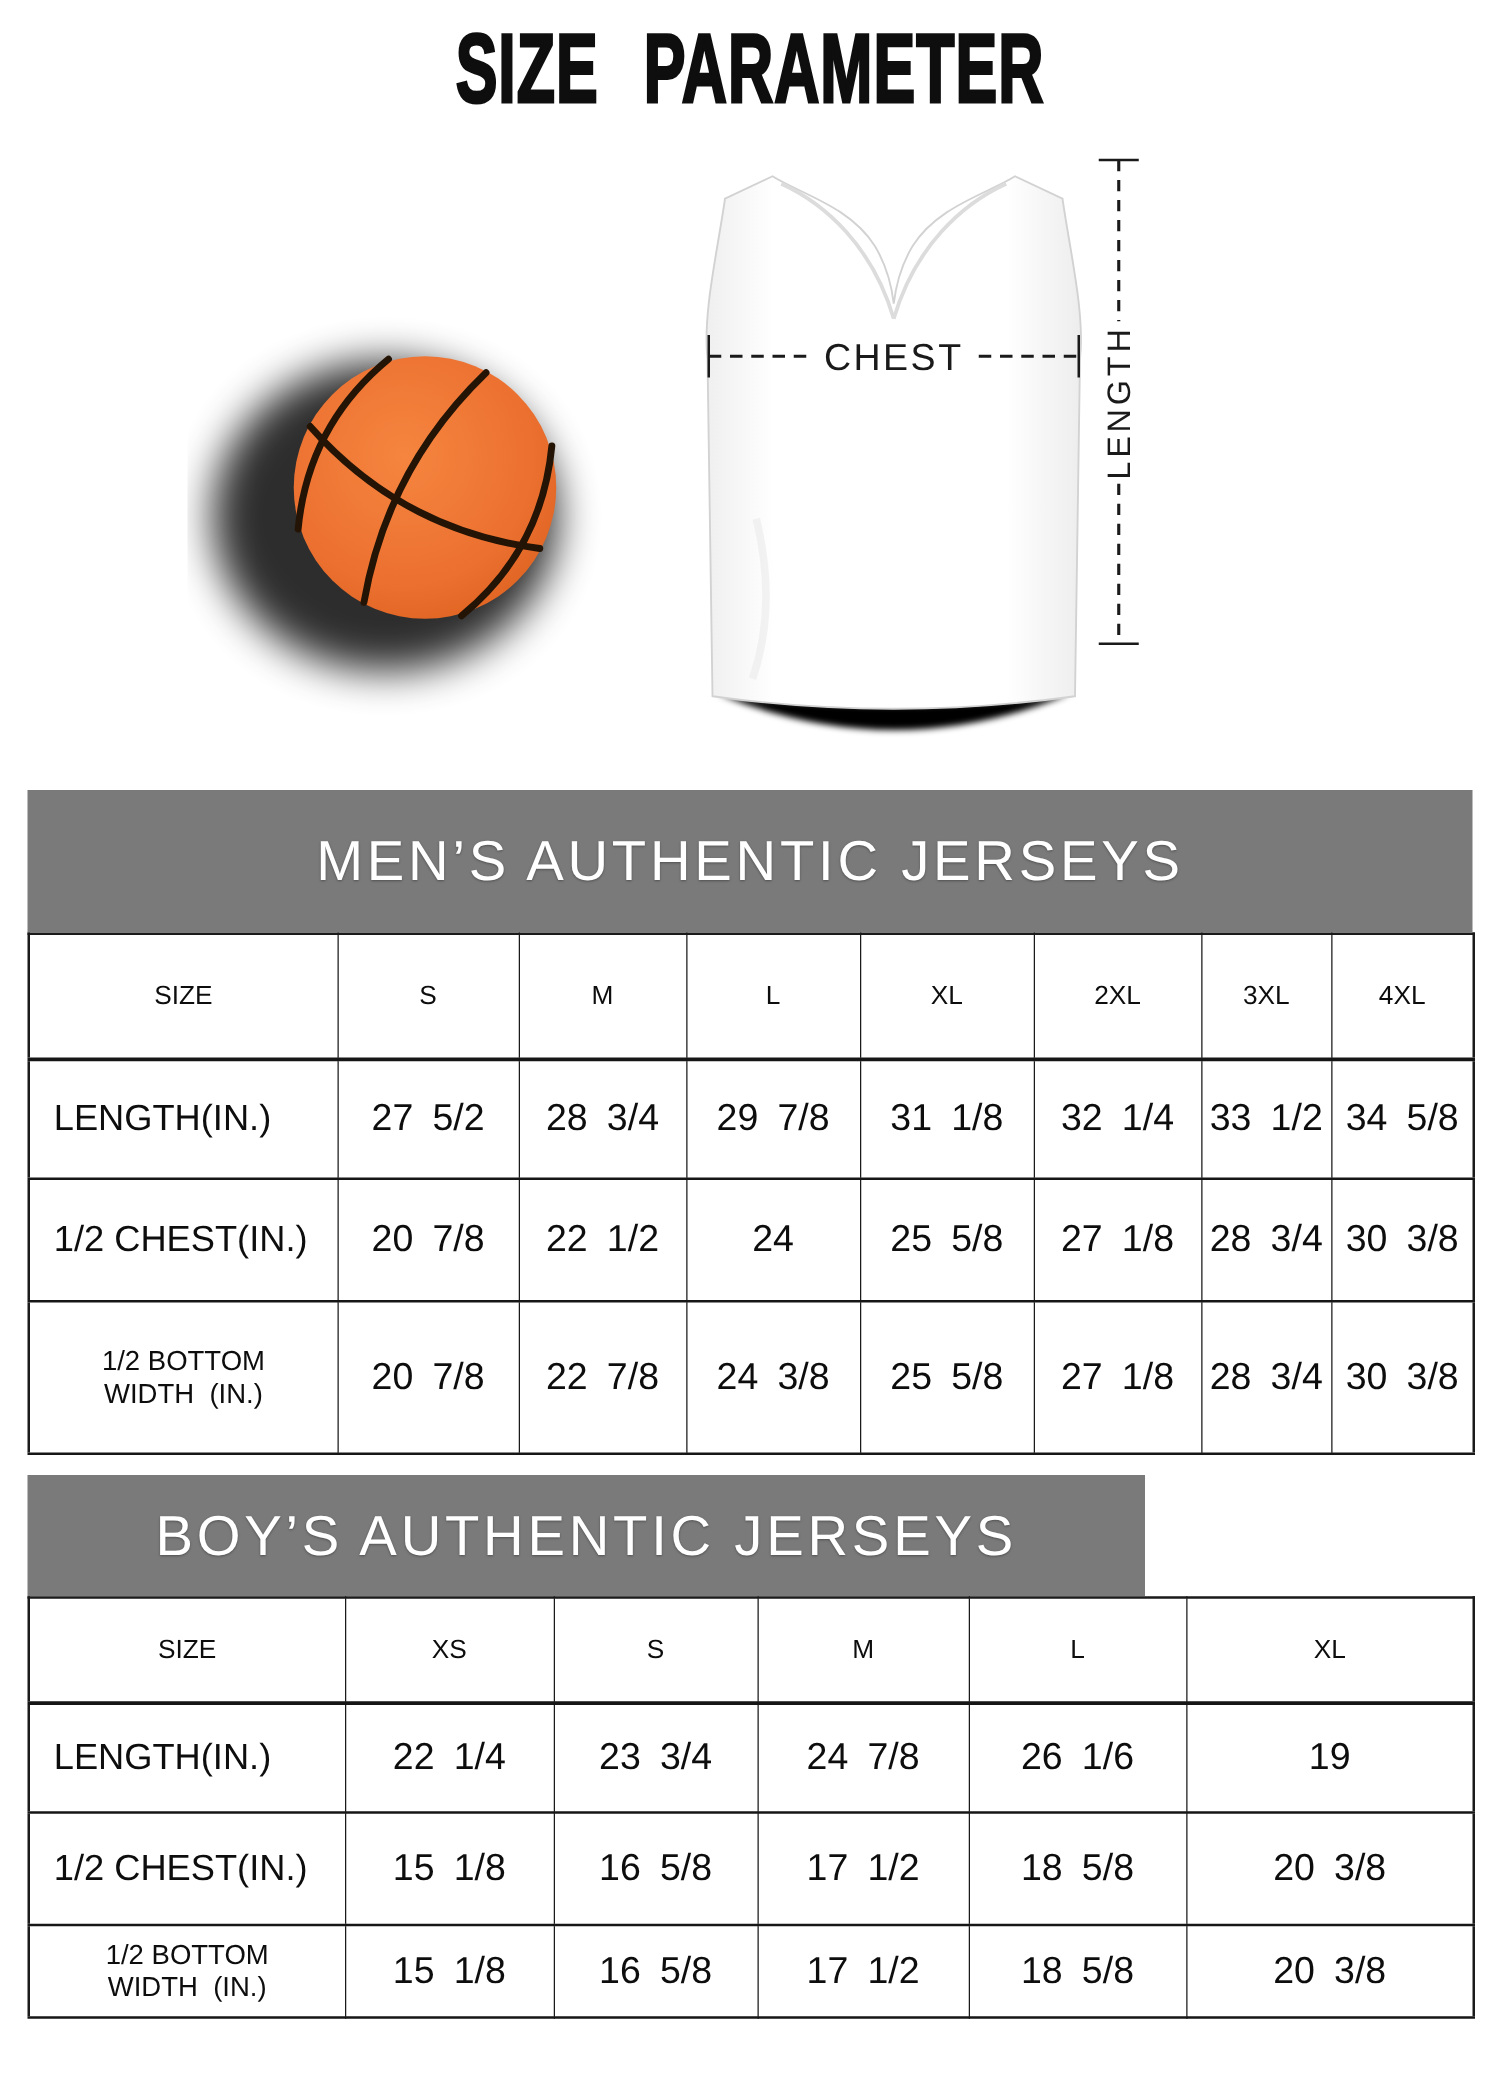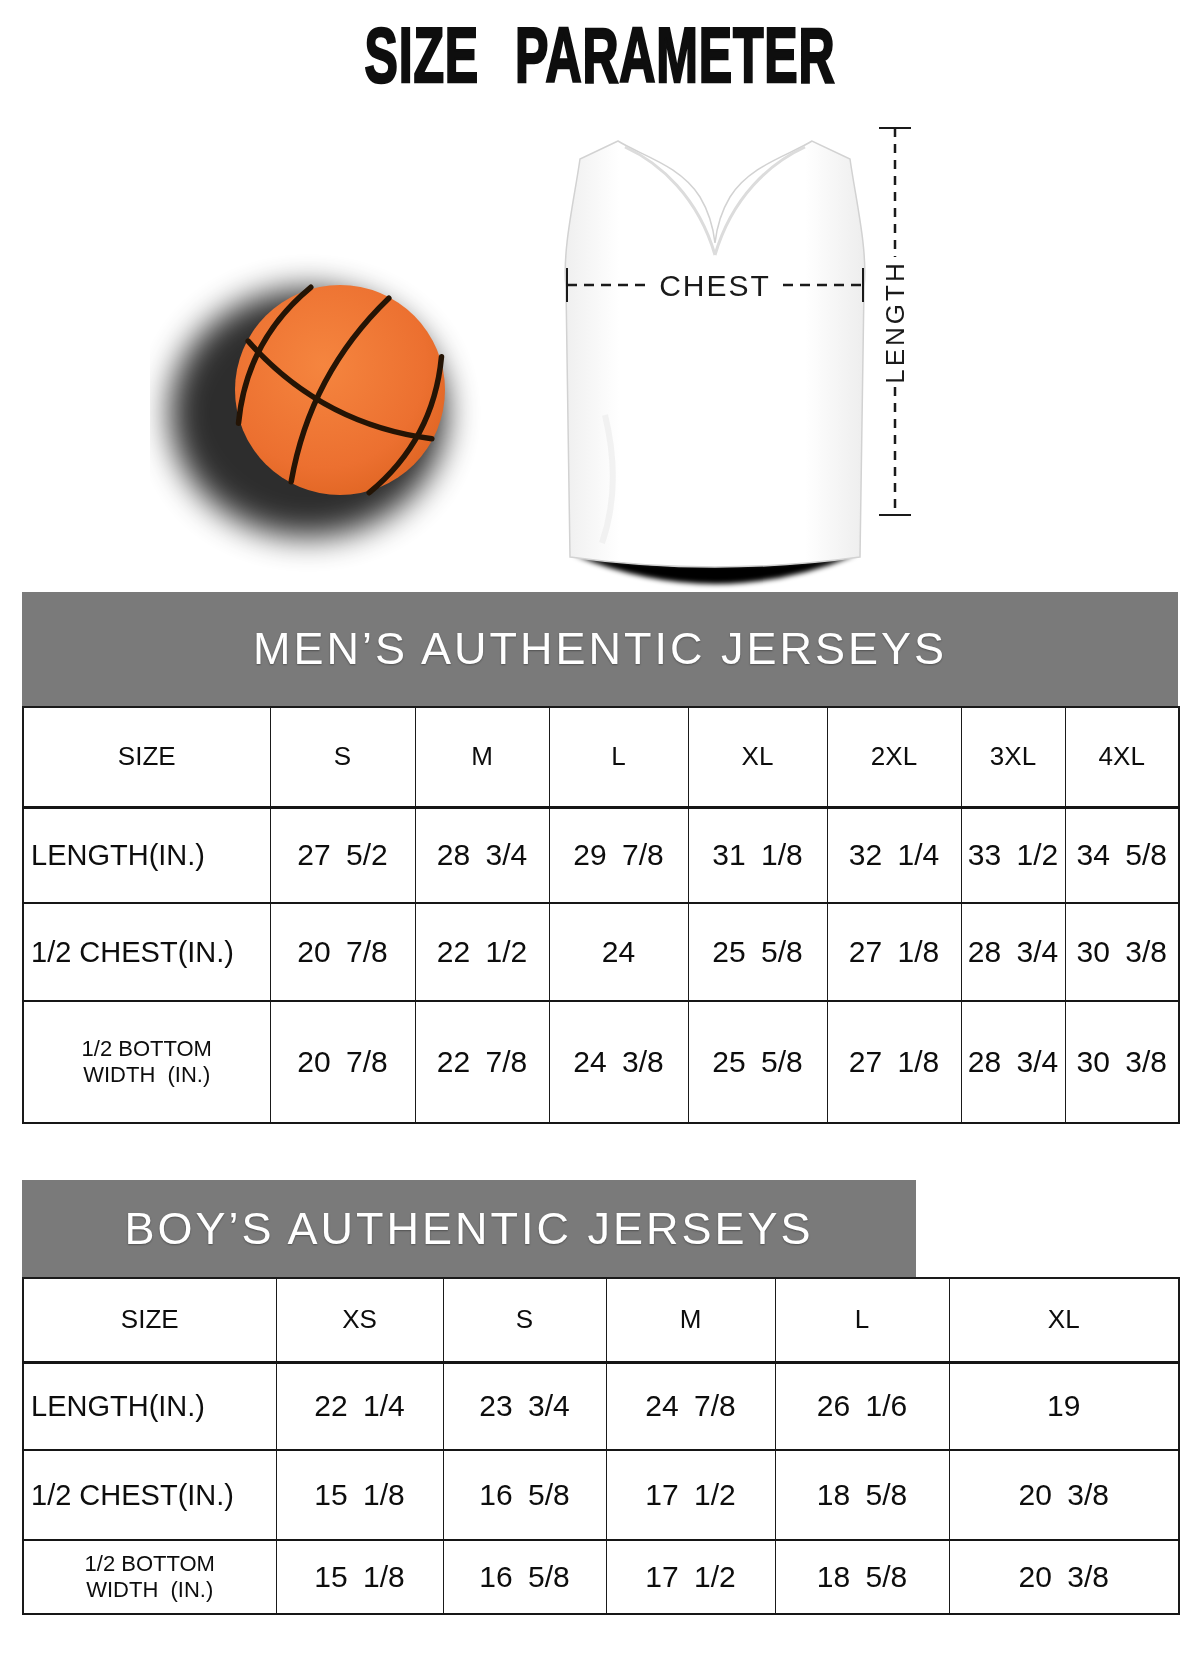--- a/index.html
+++ b/index.html
@@ -27,25 +27,25 @@
   .size-table{
     border-collapse:collapse;table-layout:fixed;width:1156px;background:#fff;
     border:2px solid #1a1a1a;
   }
   .size-table th,.size-table td{
     border:1px solid #1a1a1a;text-align:center;vertical-align:middle;
     font-weight:400;color:#0d0d0d;padding:0;overflow:hidden;
   }
   .size-table tr.hdr{border-bottom:3px solid #161616;}
   .size-table tr.datarow{border-bottom:2px solid #161616;}
-  .size-table th{font-size:26px;font-weight:400;}
+  .size-table th{font-size:21px;font-weight:400;}
   td.val{font-size:30px;word-spacing:7px;}
-  td.lbl{font-size:29px;text-align:left;padding-left:7px;}
+  td.lbl{font-size:29px;text-align:left;padding-left:19px;}
   td.lbl2{font-size:22px;text-align:center;white-space:pre-wrap;line-height:1.18;}
-  #mens-section{top:592px;}
+  #mens-section{top:632px;}
   #mens-section .band{height:114px;width:1156px;}
   #mens-section tr.hdr{height:100px;}
   #mens-section tr.r0{height:96px;}
   #mens-section tr.r1{height:98px;}
   #mens-section tr.r2{height:122px;}
   #boys-section{top:1180px;}
   #boys-section .band{height:97px;width:894px;}
   #boys-section tr.hdr{height:84px;}
   #boys-section tr.r0{height:88px;}
   #boys-section tr.r1{height:90px;}

